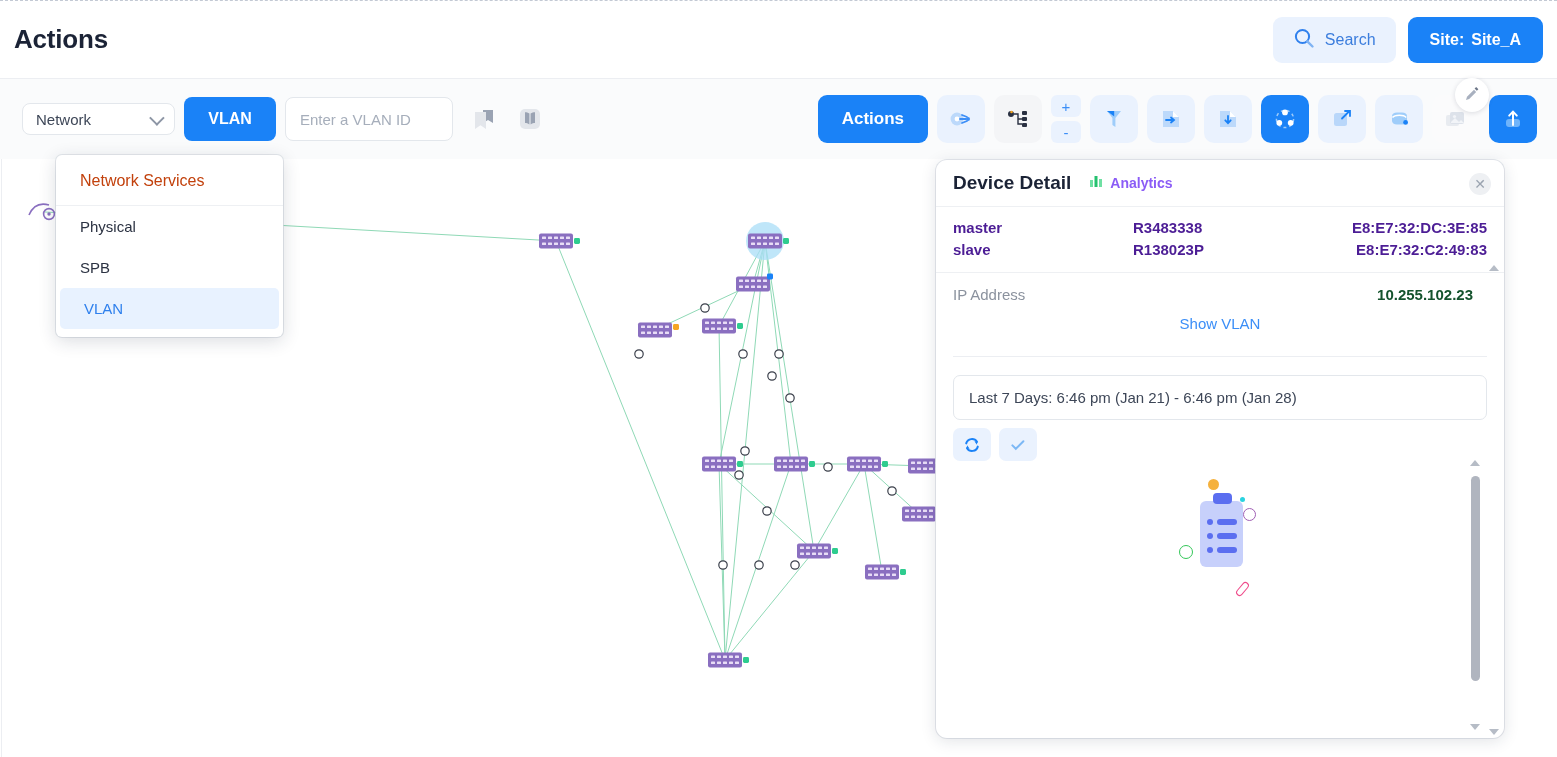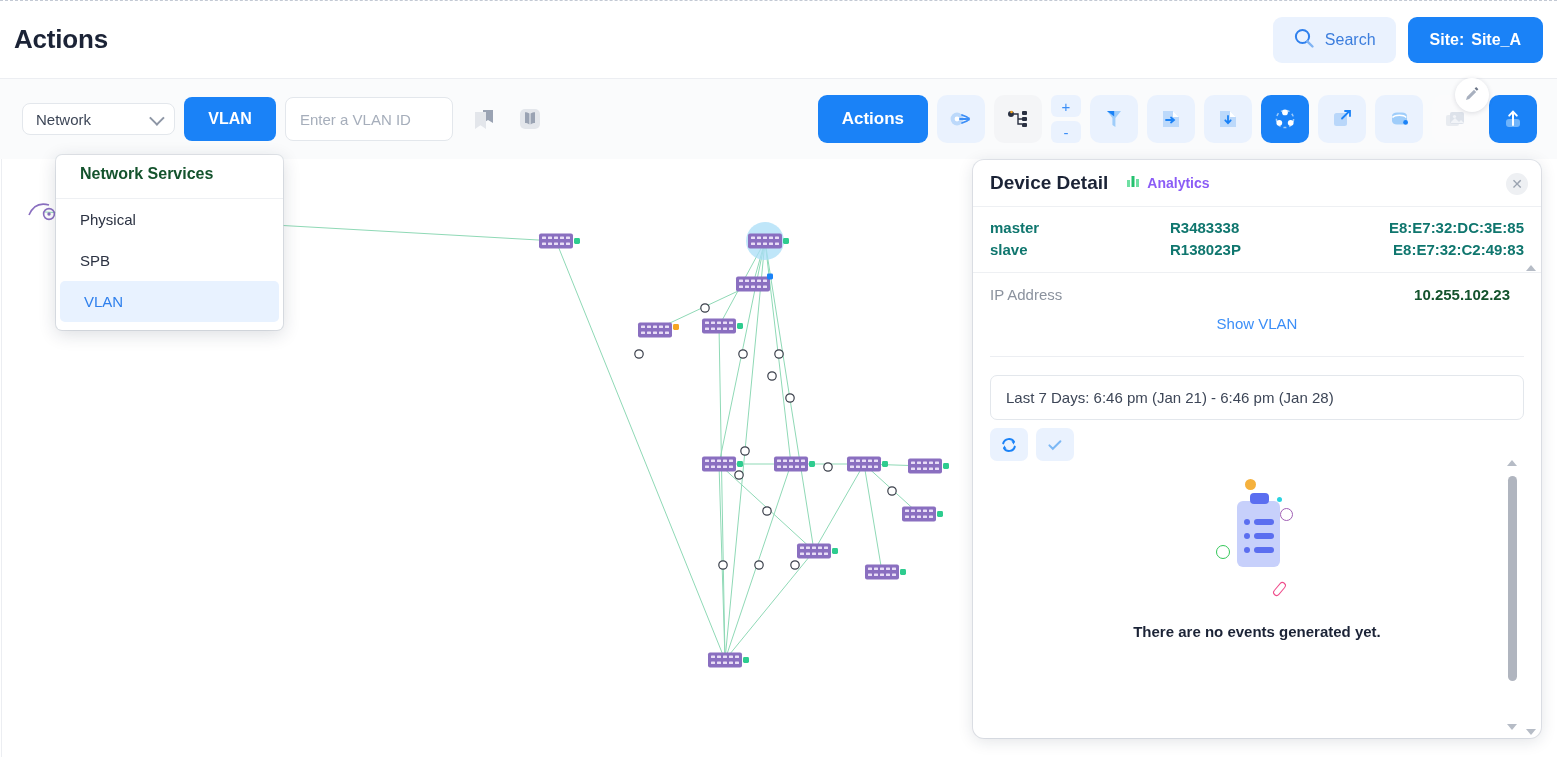--- a/index.html
+++ b/index.html
@@ -104,48 +104,48 @@
   }
   .canvas-border-l { position:absolute; top:0; left:1px; width:1px; height:598px; background:#eceef2; }
   
   .dropdown {
     position:absolute; top:155px; left:56px; width:227px;
     background:#fff; border-radius:6px;
     box-shadow:0 4px 18px rgba(25,35,60,.16), 0 0 0 1px rgba(220,224,230,.7);
     z-index:40; padding-bottom:8px;
   }
   .dd-head {
-    padding:10px 24px 15px; font-size:16px; font-weight:bold; color:#14532d;
+    padding:17px 24px 15px; font-size:16px; font-weight:normal; color:#c2410c;
     border-bottom:1px solid #eef0f3;
   }
   .dd-item {
     padding:12px 24px; font-size:15px; color:#2b3242; cursor:pointer;
   }
   .dd-item.sel { background:#e8f2ff; color:#2f80ed; margin:0 4px; border-radius:5px; }
   
   .panel {
-    position:absolute; top:160px; left:973px; width:568px; height:578px;
+    position:absolute; top:160px; left:936px; width:568px; height:578px;
     background:#fff; border-radius:11px;
     box-shadow:0 3px 16px rgba(25,35,60,.13), 0 0 0 1px rgba(228,231,236,.9);
     z-index:30;
   }
   .panel-head {
     height:47px; display:flex; align-items:center; padding:0 17px;
     border-bottom:1px solid #eef0f3; position:relative;
   }
   .panel-title { font-size:19px; font-weight:bold; color:#1b2336; }
   .analytics { display:flex; align-items:center; gap:6px; margin-left:17px; }
   .analytics .lbl { color:#8b5cf6; font-size:14px; font-weight:bold; }
   .close-x {
     position:absolute; right:13px; top:13px; width:22px; height:22px; border-radius:50%;
     background:#eef0f3; color:#9aa3b0; font-size:14px;
     display:flex; align-items:center; justify-content:center; cursor:pointer;
   }
   .kv-block { padding:10px 17px 11px; border-bottom:1px solid #eef0f3; }
-  .kv-row { display:flex; align-items:center; font-size:15px; font-weight:bold; color:#0f766e; line-height:22px; }
+  .kv-row { display:flex; align-items:center; font-size:15px; font-weight:bold; color:#4c1d95; line-height:22px; }
   .kv-row .c1 { width:180px; }
   .kv-row .c2 { width:175px; }
   .kv-row .c3 { flex:1; text-align:right; }
   .ip-row { display:flex; padding:13px 31px 0 17px; font-size:15px; }
   .ip-row .k { color:#8b929e; }
   .ip-row .v { margin-left:auto; font-weight:bold; color:#14532d; }
   .show-vlan {
     text-align:center; padding:12px 0 0; color:#3b8ef7; font-size:15px; cursor:pointer;
   }
   .hr { margin:24px 17px 0; height:1px; background:#eceef2; }
@@ -627,21 +627,20 @@
       <div class="dec-clip"></div>
       <div class="clip-body"></div>
       <div class="clip-tab"></div>
       <div class="clip-dot" style="left:47px;top:40px;"></div>
       <div class="clip-line" style="left:57px;top:40px;width:20px;"></div>
       <div class="clip-dot" style="left:47px;top:54px;"></div>
       <div class="clip-line" style="left:57px;top:54px;width:20px;"></div>
       <div class="clip-dot" style="left:47px;top:68px;"></div>
       <div class="clip-line" style="left:57px;top:68px;width:20px;"></div>
     </div>
-    <div class="empty-t1">There are no events generated yet.</div>
   </div>
 
   <div class="sb-outer">
     <span class="sb-arrow sb-up"></span>
     <span class="sb-arrow sb-down"></span>
   </div>
   <div class="sb-inner">
     <span class="sb-arrow sb-up"></span>
     <span class="sb-thumb"></span>
     <span class="sb-arrow sb-down"></span>

